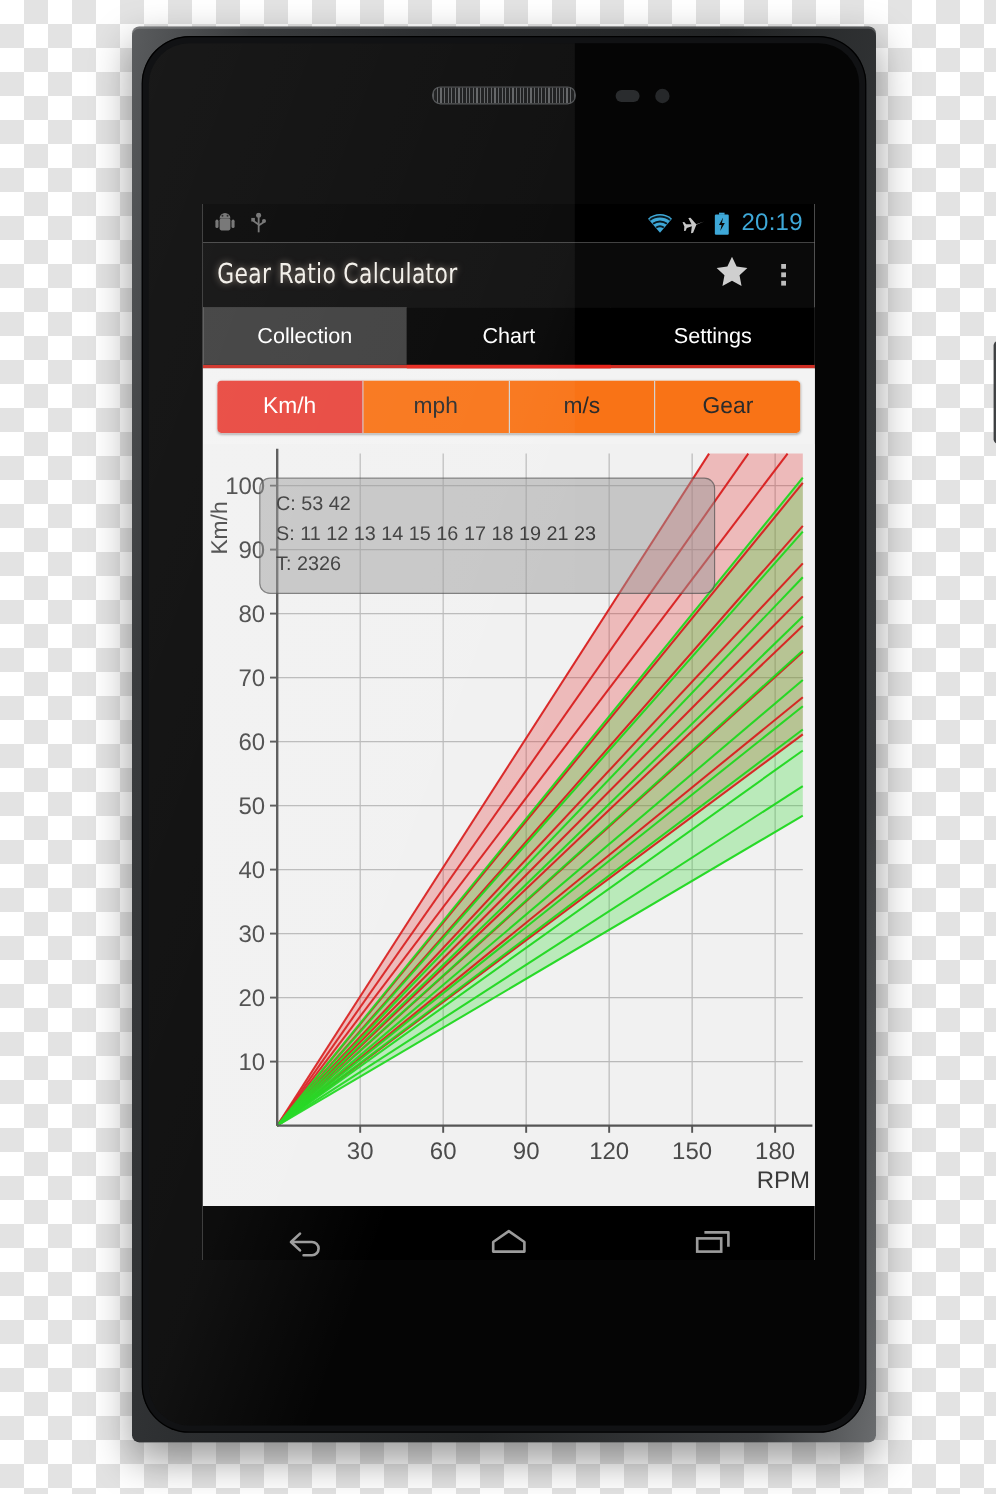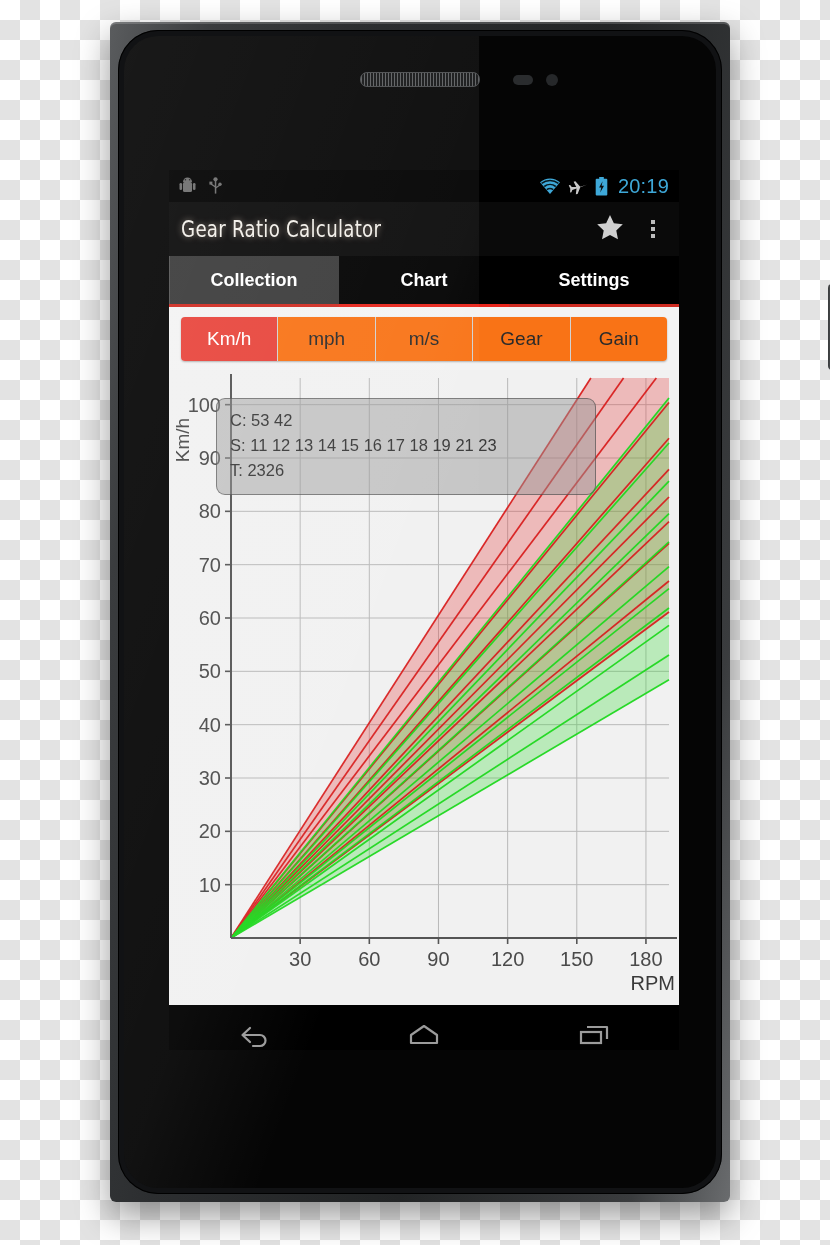--- a/index.html
+++ b/index.html
@@ -66,21 +66,21 @@
     font-family:"DejaVu Sans Condensed","Liberation Sans Narrow","Liberation Sans",sans-serif;
     transform:scaleX(.88);transform-origin:left center;}
   #ab-actions{margin-left:auto;display:flex;align-items:center;gap:20px;padding-right:6px;}
   #star-btn{cursor:pointer;}
   #overflow-btn{display:flex;flex-direction:column;gap:3px;cursor:pointer;padding:4px 6px;}
   #overflow-btn i{display:block;width:4px;height:4px;background:#bdbdbd;}
 
   
   #tabbar{height:48px;display:flex;background:#000;border-bottom:3px solid #cf2c22;}
   .tab{flex:1;display:flex;align-items:center;justify-content:center;
-    color:#fff;font-size:18px;font-weight:bold;position:relative;cursor:pointer;}
+    color:#fff;font-size:18px;font-weight:normal;position:relative;cursor:pointer;}
   .tab.inactive{background:#3b3b3b;box-shadow:1px 0 0 #565656 inset;}
   .tab.active{background:#000;}
   .tab.active:after{content:"";position:absolute;left:0;right:0;bottom:-3px;height:3px;
     background:#e8251b;}
   .tab.plain{background:#000;}
 
   
   #segwrap{background:#f3f3f3;padding:10px 12px 9px 12px;}
   #segments{display:flex;border-radius:4px;overflow:hidden;
     box-shadow:0 1px 2px rgba(0,0,0,.28);}
@@ -188,21 +188,20 @@
           <span>Settings</span>
         </div>
       </div>
 
       <div id="segwrap">
         <div id="segments">
           <div class="seg on">Km/h</div>
           <div class="seg">mph</div>
           <div class="seg">m/s</div>
           <div class="seg">Gear</div>
-          <div class="seg">Gain</div>
         </div>
       </div>
 
       <div id="chartarea">
         <svg id="chartsvg" viewBox="0 0 510 635" preserveAspectRatio="none">
           <rect x="0" y="0" width="510" height="635" fill="#f1f1f1"></rect>
           <g id="grid-g">
               <line x1="62" y1="514.6666666666666" x2="500" y2="514.6666666666666" stroke="#b9b9b9" stroke-width="1"></line>
               <line x1="62" y1="461.33333333333337" x2="500" y2="461.33333333333337" stroke="#b9b9b9" stroke-width="1"></line>
               <line x1="62" y1="408" x2="500" y2="408" stroke="#b9b9b9" stroke-width="1"></line>

